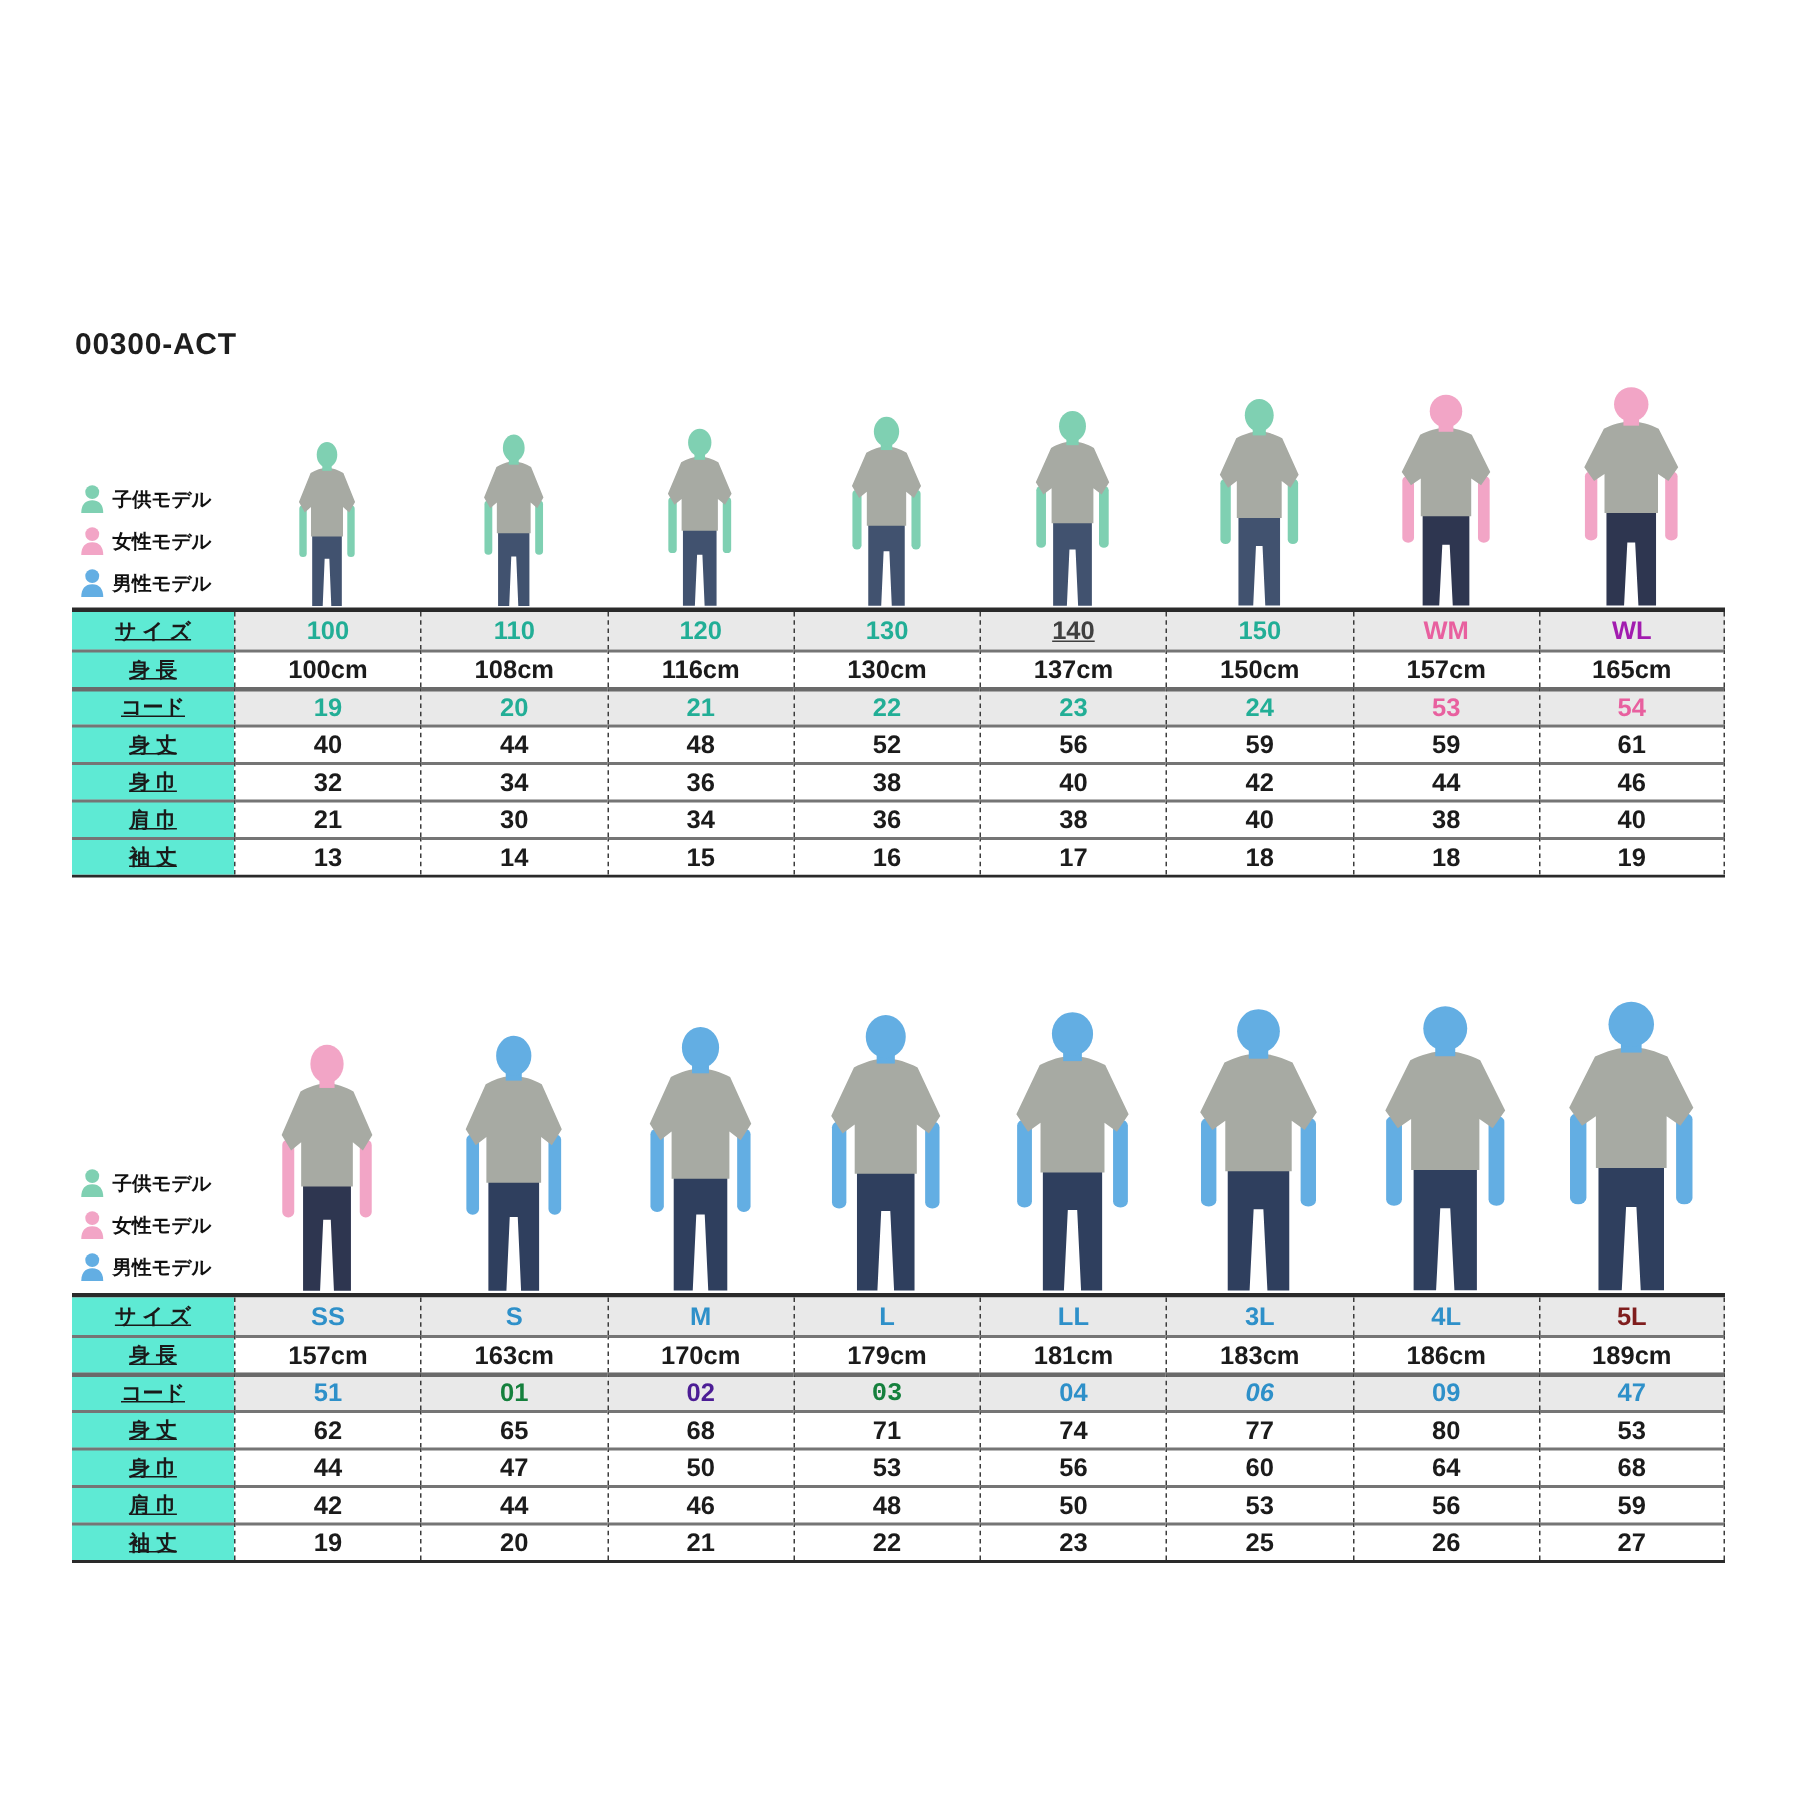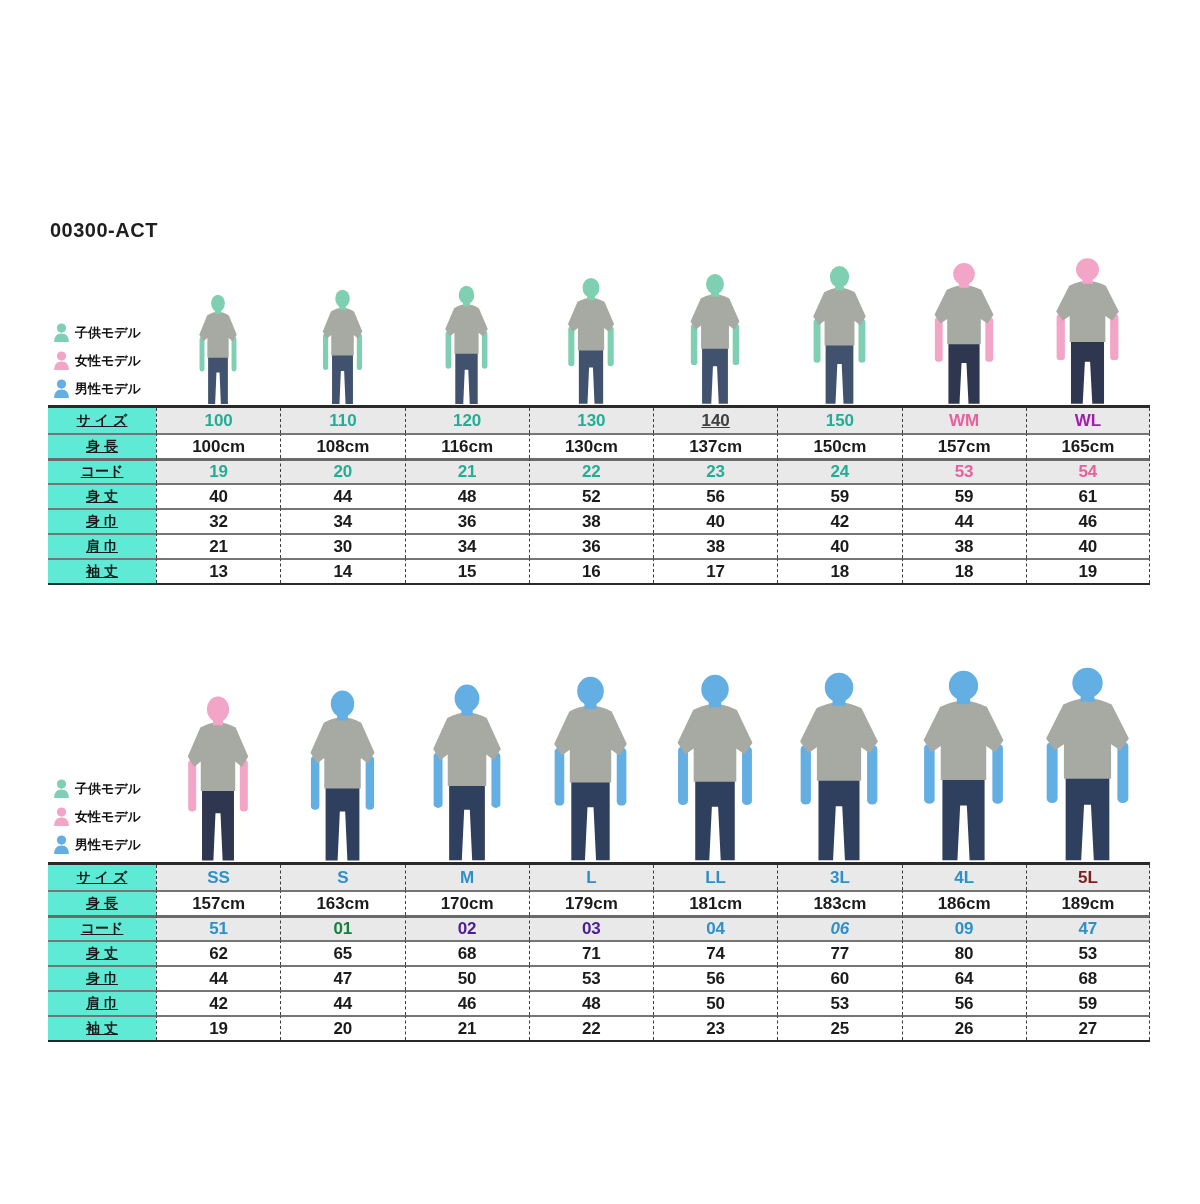--- a/index.html
+++ b/index.html
@@ -336,21 +336,21 @@
         <div class="cell data rb">170cm</div>
         <div class="cell data rb">179cm</div>
         <div class="cell data rb">181cm</div>
         <div class="cell data rb">183cm</div>
         <div class="cell data rb">186cm</div>
         <div class="cell data rb last">189cm</div>
         <div class="cell lbl rb-thick">コード</div>
         <div class="cell data rb-thick shade" style="color: rgb(46, 144, 201);">51</div>
         <div class="cell data rb-thick shade" style="color: #15803d;">01</div>
         <div class="cell data rb-thick shade" style="color: #4c1d95;">02</div>
-        <div class="cell data rb-thick shade" style="color: #4c1d95;">03</div>
+        <div class="cell data rb-thick shade" style="color: #15803d; font-family: Liberation Mono, monospace;">03</div>
         <div class="cell data rb-thick shade" style="color: rgb(46, 144, 201);">04</div>
         <div class="cell data rb-thick shade" style="color: rgb(46, 144, 201); font-style: italic;">06</div>
         <div class="cell data rb-thick shade" style="color: rgb(46, 144, 201);">09</div>
         <div class="cell data rb-thick shade last" style="color: rgb(46, 144, 201);">47</div>
         <div class="cell lbl rb">身 丈</div>
         <div class="cell data rb">62</div>
         <div class="cell data rb">65</div>
         <div class="cell data rb">68</div>
         <div class="cell data rb">71</div>
         <div class="cell data rb">74</div>

